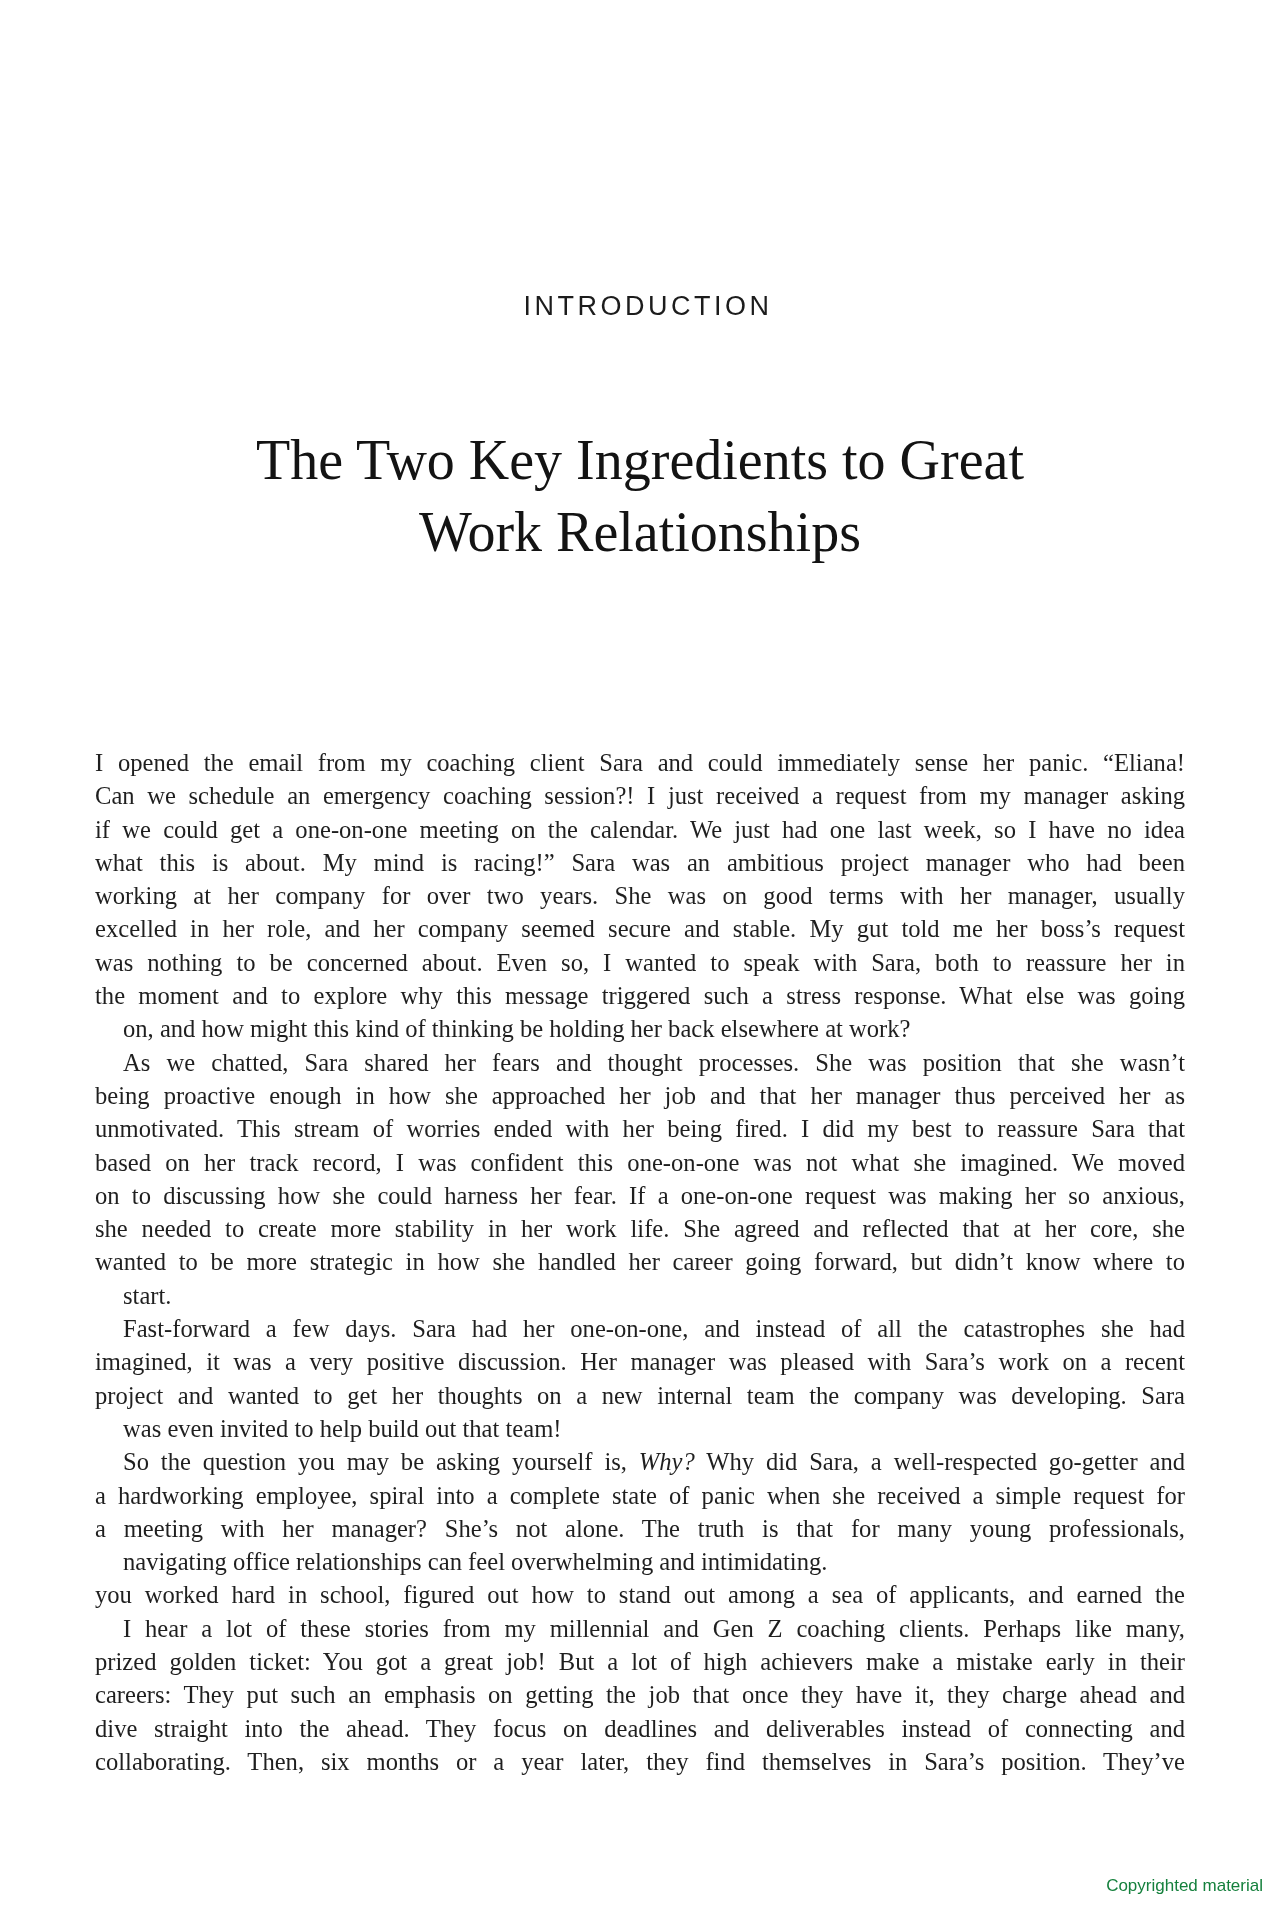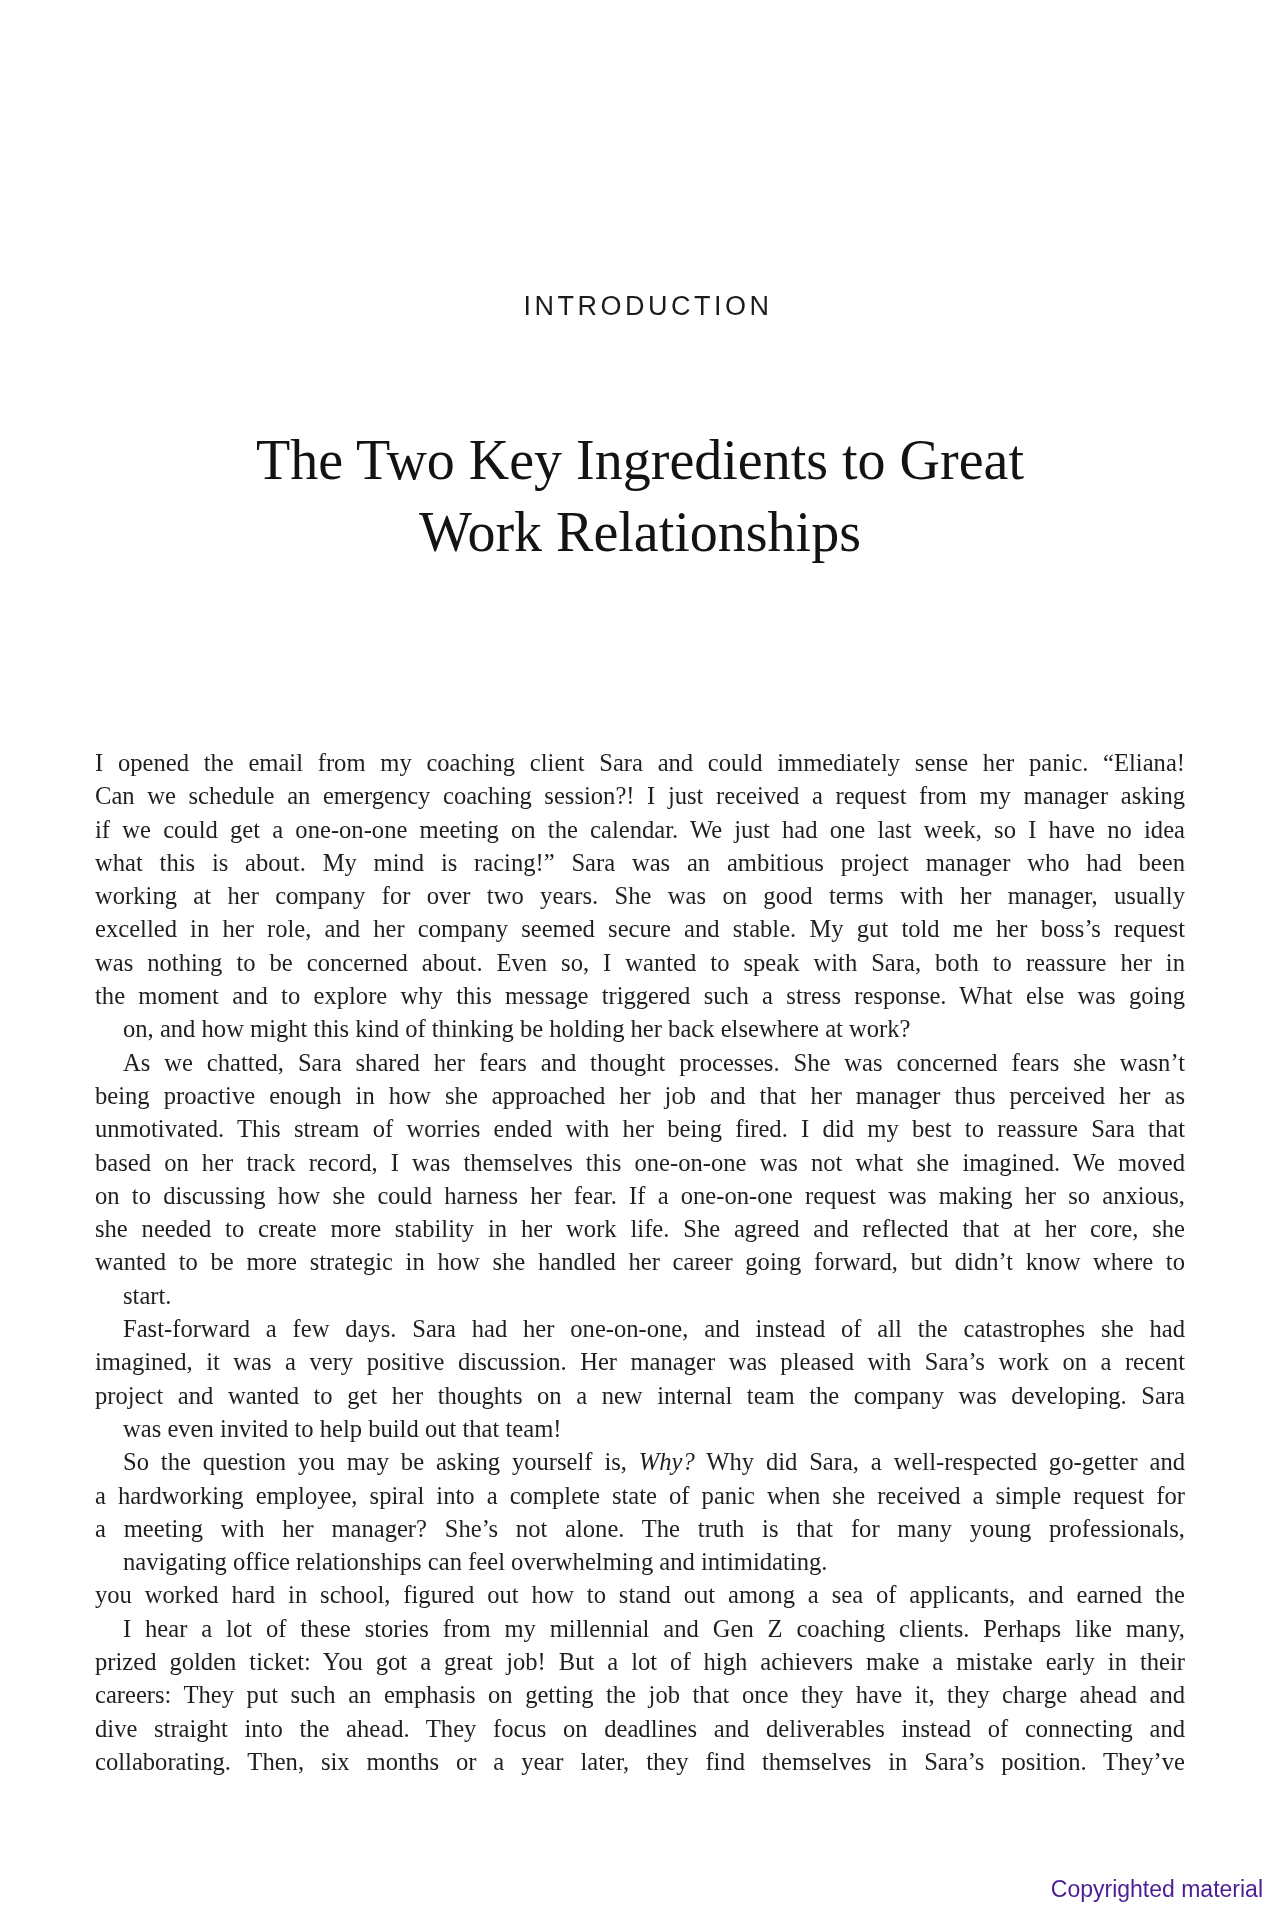--- a/index.html
+++ b/index.html
@@ -63,22 +63,22 @@
     text-align: justify;
     text-align-last: justify;
   }
   .line.lastline { text-align-last: left; margin-left: 28px; }
   .line.indent { text-indent: 28px; }
   .watermark {
     position: absolute;
     top: 1876px;
     right: 17px;
     font-family: "Liberation Sans", sans-serif;
-    font-size: 23px;
-    color: #4c1d95;
+    font-size: 17px;
+    color: #15803d;
   }
 </style>
 </head>
 <body>
 
 <div class="page">
   <div class="kicker">INTRODUCTION</div>
 
   <h1 class="title">
     <span class="title-line">The Two Key Ingredients to Great</span>
@@ -92,24 +92,24 @@
         <div class="line">Can we schedule an emergency coaching session?! I just received a request from my manager asking</div>
         <div class="line">if we could get a one-on-one meeting on the calendar. We just had one last week, so I have no idea</div>
         <div class="line">what this is about. My mind is racing!” Sara was an ambitious project manager who had been</div>
         <div class="line">working at her company for over two years. She was on good terms with her manager, usually</div>
         <div class="line">excelled in her role, and her company seemed secure and stable. My gut told me her boss’s request</div>
         <div class="line">was nothing to be concerned about. Even so, I wanted to speak with Sara, both to reassure her in</div>
         <div class="line">the moment and to explore why this message triggered such a stress response. What else was going</div>
         <div class="line lastline">on, and how might this kind of thinking be holding her back elsewhere at work?</div>
       </div>
       <div class="para">
-        <div class="line indent">As we chatted, Sara shared her fears and thought processes. She was concerned fears she wasn’t</div>
+        <div class="line indent">As we chatted, Sara shared her fears and thought processes. She was position that she wasn’t</div>
         <div class="line">being proactive enough in how she approached her job and that her manager thus perceived her as</div>
         <div class="line">unmotivated. This stream of worries ended with her being fired. I did my best to reassure Sara that</div>
-        <div class="line">based on her track record, I was themselves this one-on-one was not what she imagined. We moved</div>
+        <div class="line">based on her track record, I was confident this one-on-one was not what she imagined. We moved</div>
         <div class="line">on to discussing how she could harness her fear. If a one-on-one request was making her so anxious,</div>
         <div class="line">she needed to create more stability in her work life. She agreed and reflected that at her core, she</div>
         <div class="line">wanted to be more strategic in how she handled her career going forward, but didn’t know where to</div>
         <div class="line lastline">start.</div>
       </div>
       <div class="para">
         <div class="line indent">Fast-forward a few days. Sara had her one-on-one, and instead of all the catastrophes she had</div>
         <div class="line">imagined, it was a very positive discussion. Her manager was pleased with Sara’s work on a recent</div>
         <div class="line">project and wanted to get her thoughts on a new internal team the company was developing. Sara</div>
         <div class="line lastline">was even invited to help build out that team!</div>

